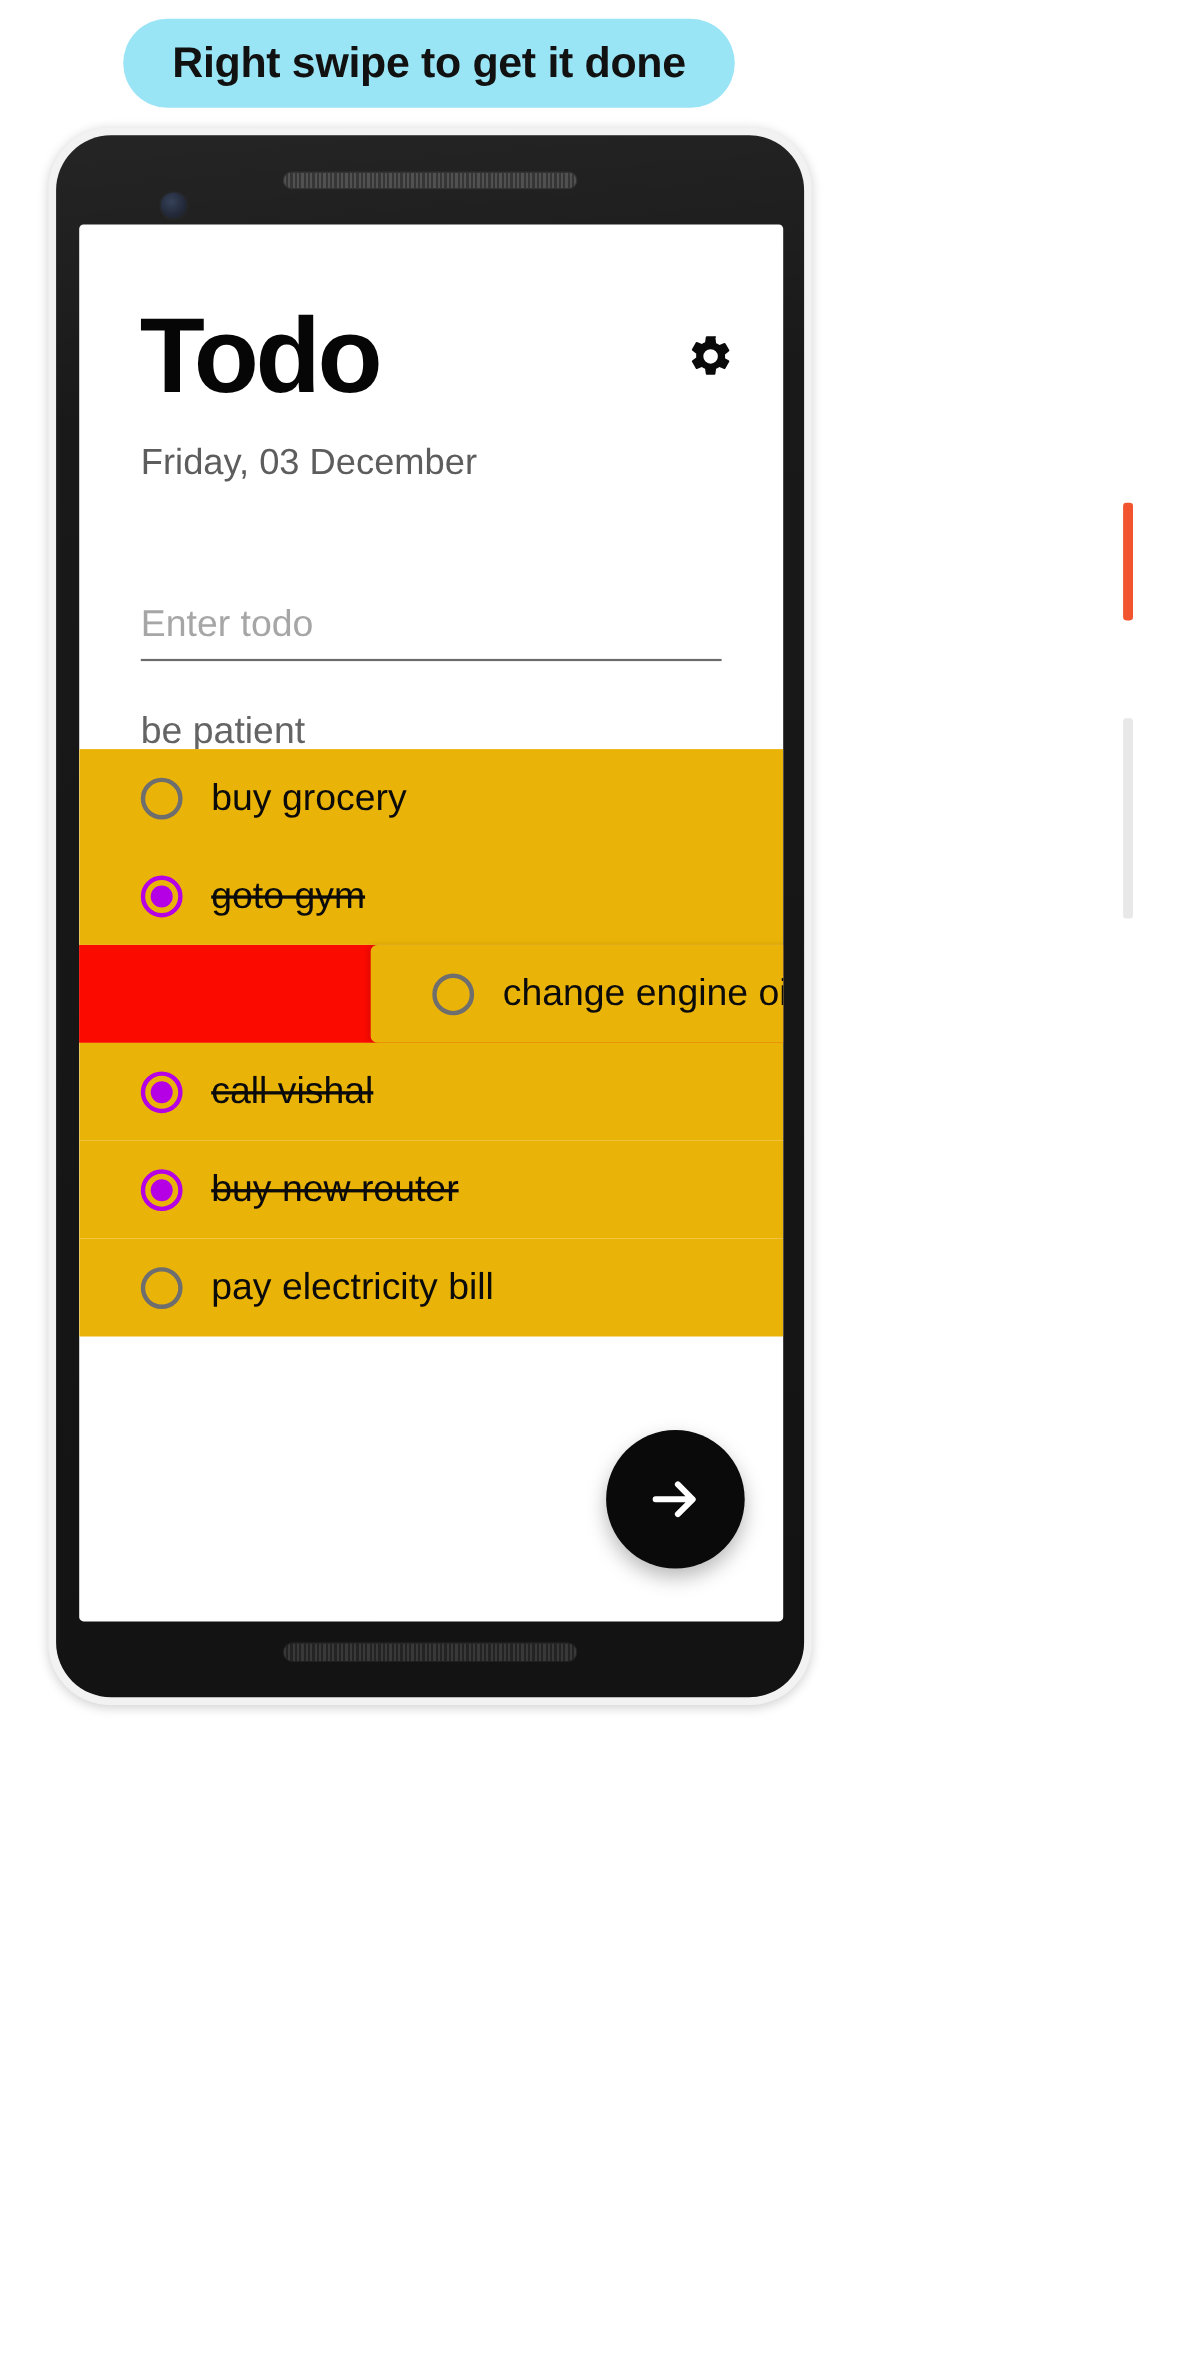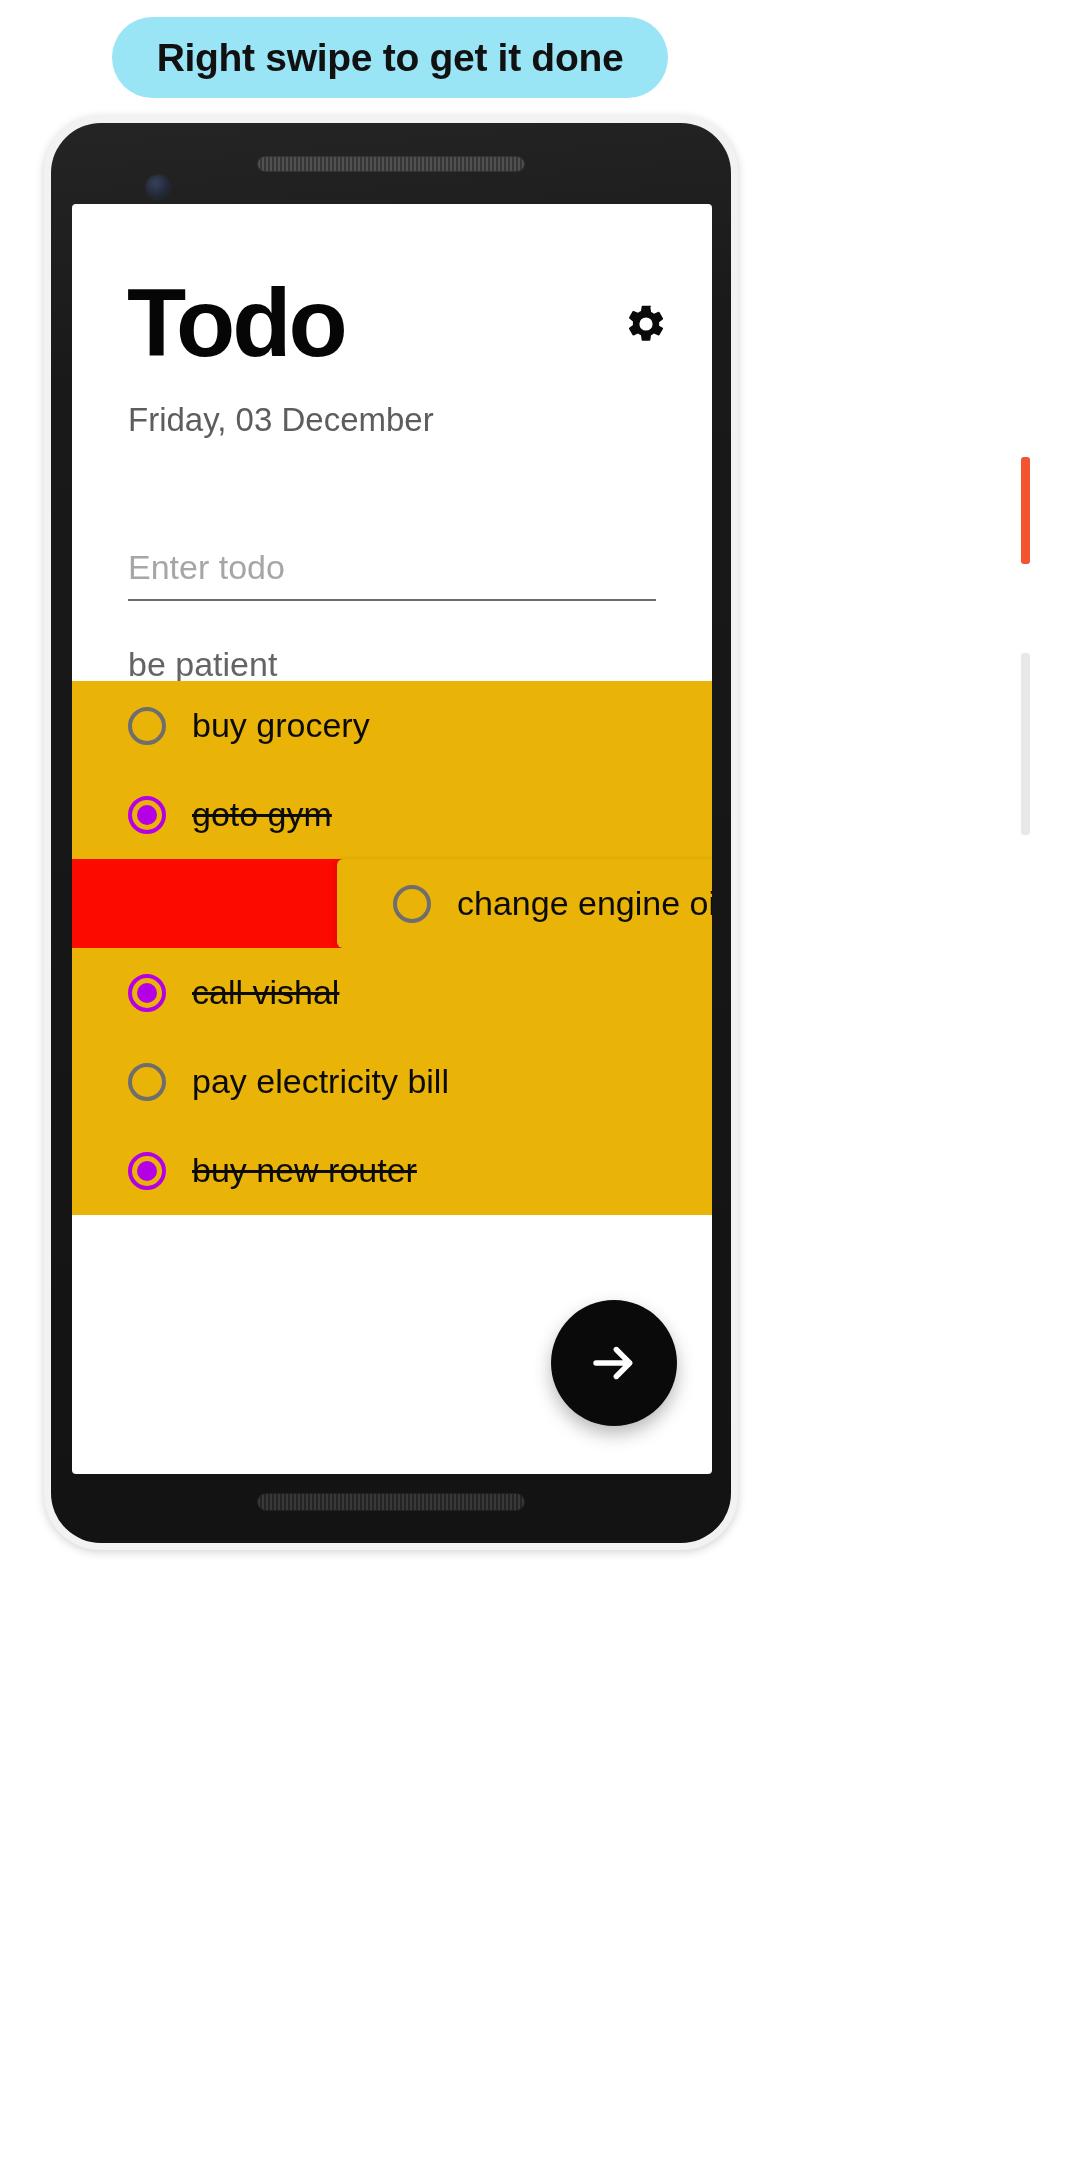--- a/index.html
+++ b/index.html
@@ -364,28 +364,28 @@
             </div>
           </div>
           <div class="todo-row">
             <div class="content">
               <div class="checkbox done"></div>
               <span class="todo-label done">call vishal</span>
             </div>
           </div>
           <div class="todo-row">
             <div class="content">
+              <div class="checkbox done"></div>
+              <span class="todo-label done">buy new router</span>
+            </div>
+          </div>
+          <div class="todo-row">
+            <div class="content">
               <div class="checkbox"></div>
               <span class="todo-label">pay electricity bill</span>
-            </div>
-          </div>
-          <div class="todo-row">
-            <div class="content">
-              <div class="checkbox done"></div>
-              <span class="todo-label done">buy new router</span>
             </div>
           </div>
         </div>
 
       <div class="fab">
         <svg viewBox="0 0 24 24">
           <path d="M4 12h14M13 6l6 6-6 6" fill="none" stroke="#ffffff" stroke-width="2.4" stroke-linecap="round" stroke-linejoin="round"></path>
         </svg>
       </div>
 

